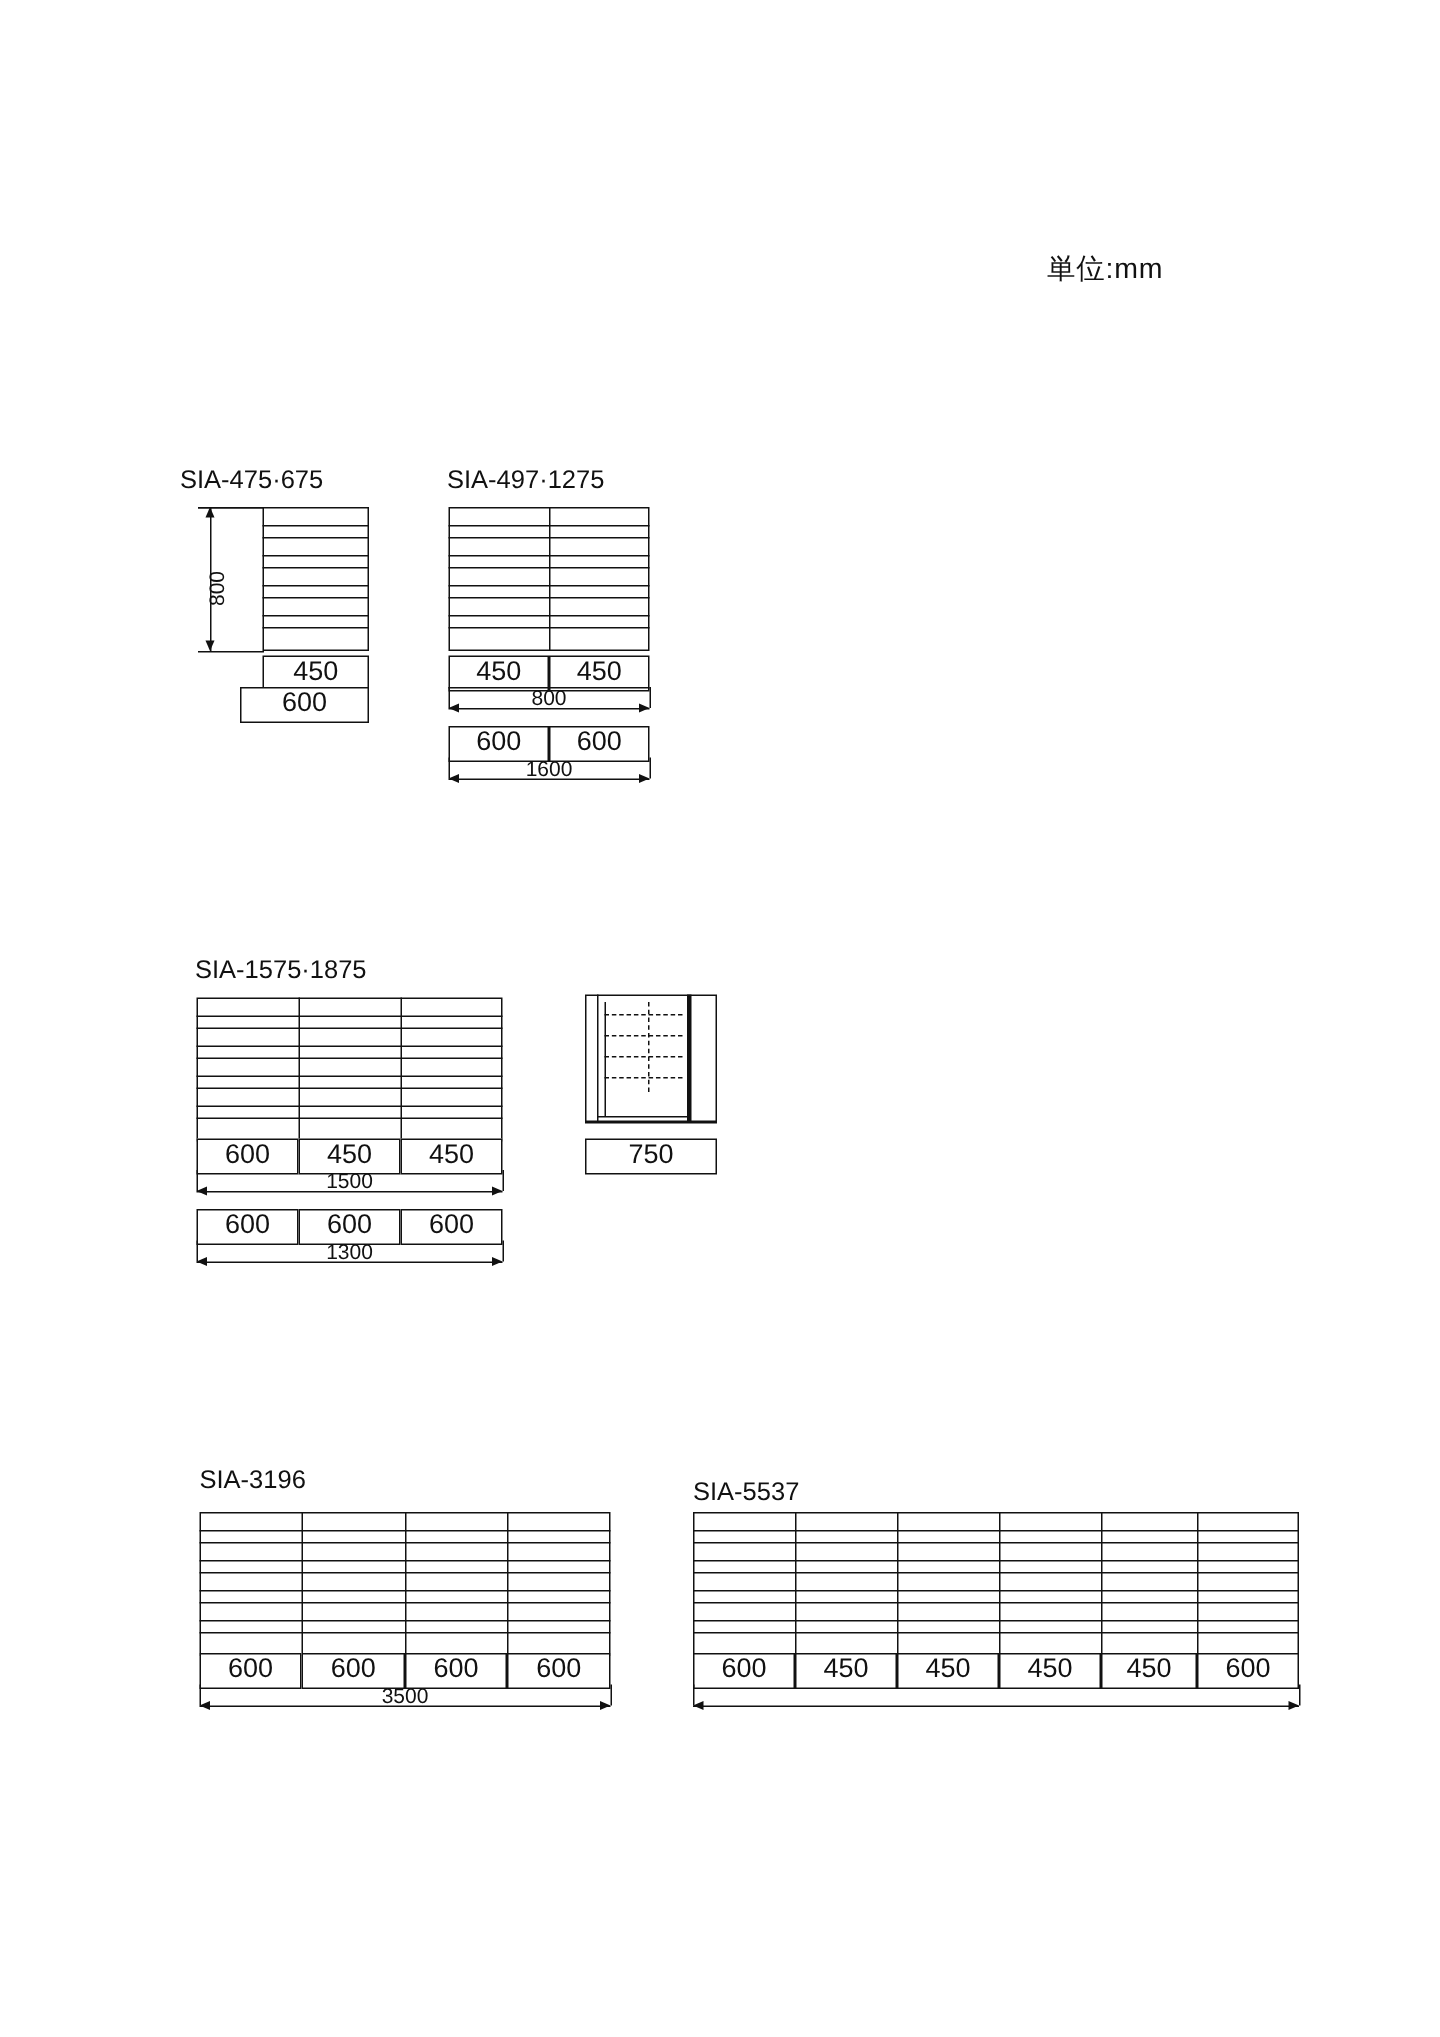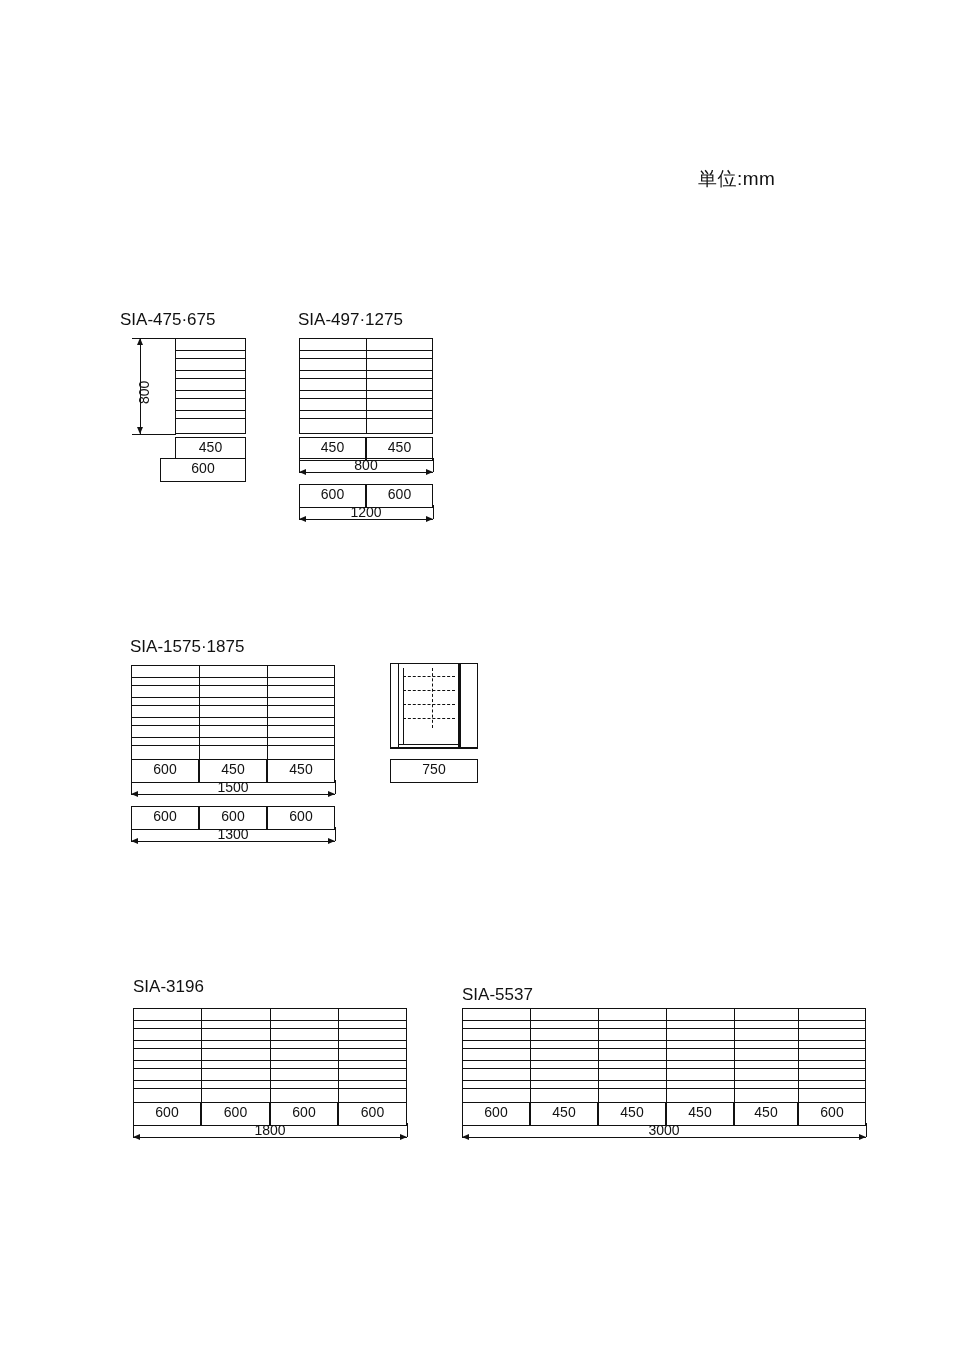--- a/index.html
+++ b/index.html
@@ -46,21 +46,21 @@
   }
   .box {
     position: absolute;
     border: 1px solid #111;
     box-sizing: border-box;
   }
   .dim-cell {
     position: absolute;
     border: 1px solid #111;
     box-sizing: border-box;
-    font-size: 14px;
+    font-size: 18px;
     text-align: center;
     line-height: 19px;
     height: 24px;
     color: #111;
     background: #fff;
   }
   .dim-total {
     position: absolute;
     font-size: 14px;
     text-align: center;
@@ -184,21 +184,21 @@
   <div class="vline" style="left:433px; top:458px; height:14px;"></div>
   <div class="arrowline" style="left:299px; top:472px; width:134px;"></div>
   <div class="dim-total" style="left:299px; top:456px; width:134px;">800</div>
 
   <div class="dim-cell" style="left:299px; top:484px; width:67px;">600</div>
   <div class="dim-cell" style="left:366px; top:484px; width:67px;">600</div>
 
   <div class="vline" style="left:299px; top:505px; height:14px;"></div>
   <div class="vline" style="left:433px; top:505px; height:14px;"></div>
   <div class="arrowline" style="left:299px; top:519px; width:134px;"></div>
-  <div class="dim-total" style="left:299px; top:503px; width:134px;">1200</div>
+  <div class="dim-total" style="left:299px; top:503px; width:134px;">1600</div>
 
   <div class="fig-title" style="left:130px; top:637px;">SIA-1575·1875</div>
 
   <div class="box" style="left:131px; top:665px; width:204px; height:96px;"></div>
   <div class="vline" style="left:199px; top:665px; height:96px;"></div>
   <div class="vline" style="left:267px; top:665px; height:96px;"></div>
   <div class="hline" style="left:131px; top:677px; width:204px;"></div>
   <div class="hline" style="left:131px; top:685px; width:204px;"></div>
   <div class="hline" style="left:131px; top:697px; width:204px;"></div>
   <div class="hline" style="left:131px; top:705px; width:204px;"></div>
@@ -252,21 +252,21 @@
   <div class="hline" style="left:133px; top:1080px; width:274px;"></div>
   <div class="hline" style="left:133px; top:1088px; width:274px;"></div>
 
   <div class="dim-cell" style="left:133px; top:1102px; width:68px;">600</div>
   <div class="dim-cell" style="left:201px; top:1102px; width:69px;">600</div>
   <div class="dim-cell" style="left:270px; top:1102px; width:68px;">600</div>
   <div class="dim-cell" style="left:338px; top:1102px; width:69px;">600</div>
   <div class="vline" style="left:133px; top:1123px; height:14px;"></div>
   <div class="vline" style="left:407px; top:1123px; height:14px;"></div>
   <div class="arrowline" style="left:133px; top:1137px; width:274px;"></div>
-  <div class="dim-total" style="left:133px; top:1121px; width:274px;">1800</div>
+  <div class="dim-total" style="left:133px; top:1121px; width:274px;">3500</div>
 
   <div class="fig-title" style="left:462px; top:985px;">SIA-5537</div>
 
   <div class="box" style="left:462px; top:1008px; width:404px; height:96px;"></div>
   <div class="vline" style="left:530px; top:1008px; height:96px;"></div>
   <div class="vline" style="left:598px; top:1008px; height:96px;"></div>
   <div class="vline" style="left:666px; top:1008px; height:96px;"></div>
   <div class="vline" style="left:734px; top:1008px; height:96px;"></div>
   <div class="vline" style="left:798px; top:1008px; height:96px;"></div>
   <div class="hline" style="left:462px; top:1020px; width:404px;"></div>
@@ -280,15 +280,14 @@
 
   <div class="dim-cell" style="left:462px; top:1102px; width:68px;">600</div>
   <div class="dim-cell" style="left:530px; top:1102px; width:68px;">450</div>
   <div class="dim-cell" style="left:598px; top:1102px; width:68px;">450</div>
   <div class="dim-cell" style="left:666px; top:1102px; width:68px;">450</div>
   <div class="dim-cell" style="left:734px; top:1102px; width:64px;">450</div>
   <div class="dim-cell" style="left:798px; top:1102px; width:68px;">600</div>
   <div class="vline" style="left:462px; top:1123px; height:14px;"></div>
   <div class="vline" style="left:866px; top:1123px; height:14px;"></div>
   <div class="arrowline" style="left:462px; top:1137px; width:404px;"></div>
-  <div class="dim-total" style="left:462px; top:1121px; width:404px;">3000</div>
 
 </div>
 
 </body></html>

